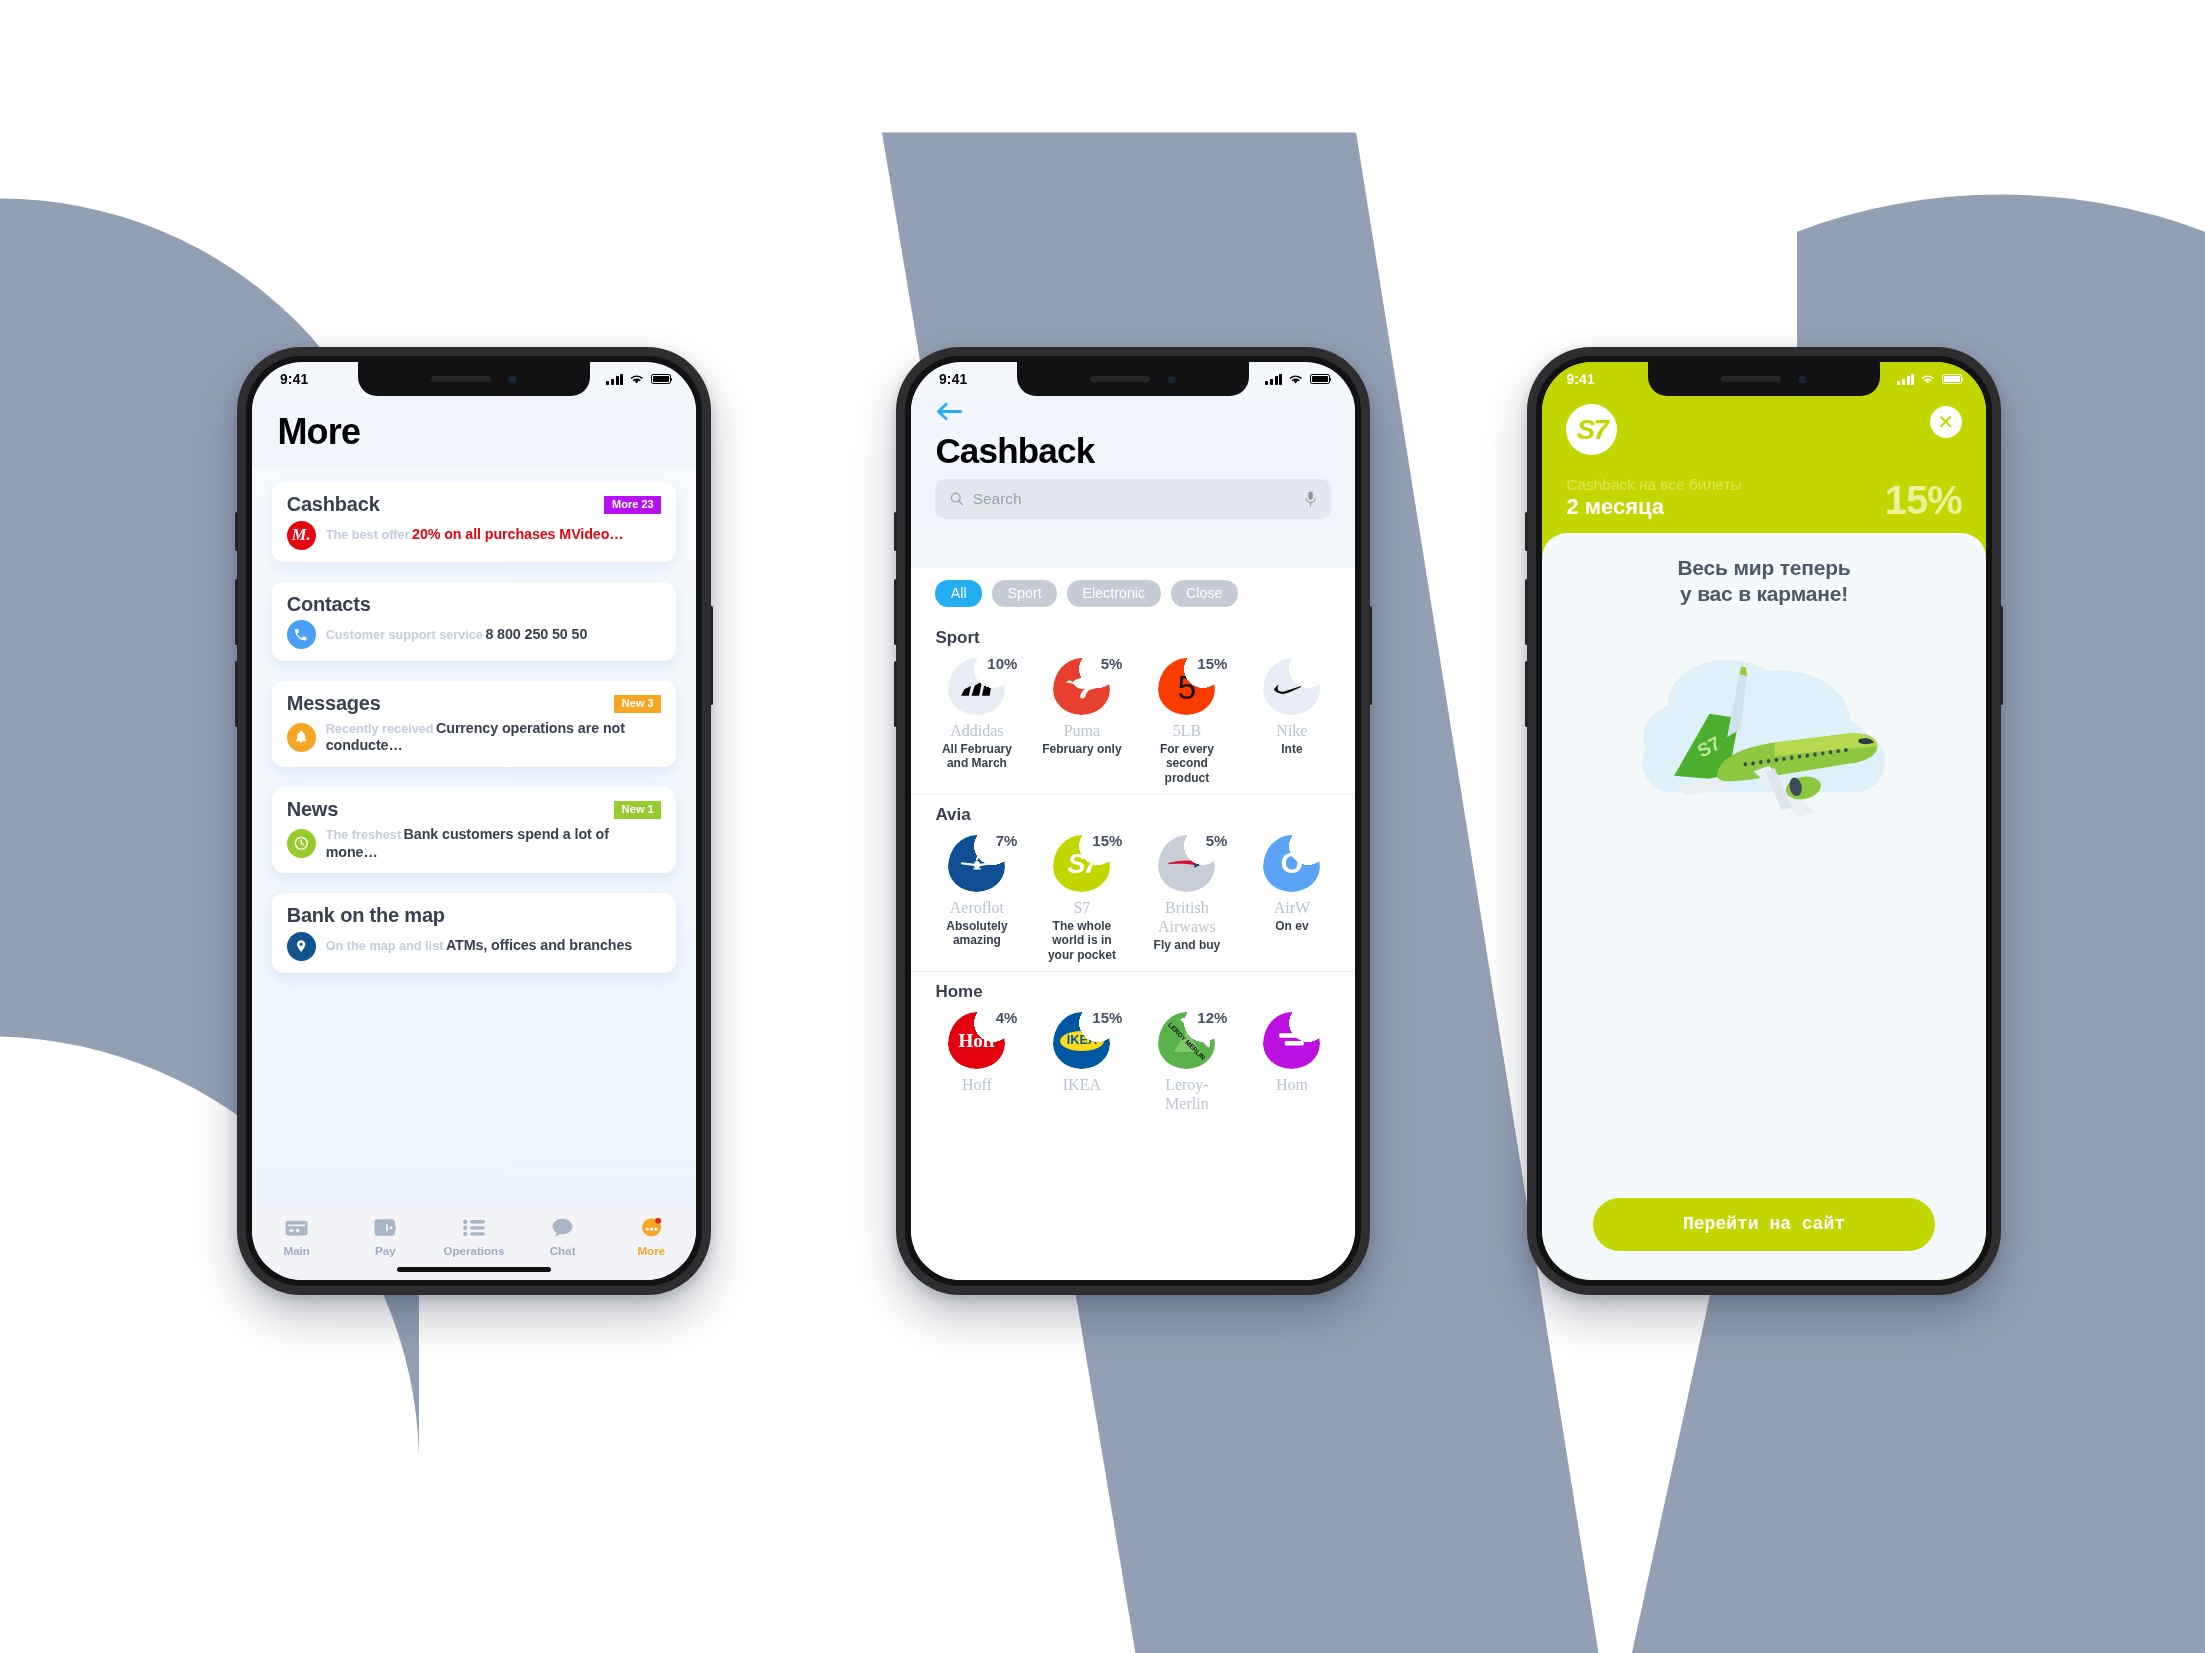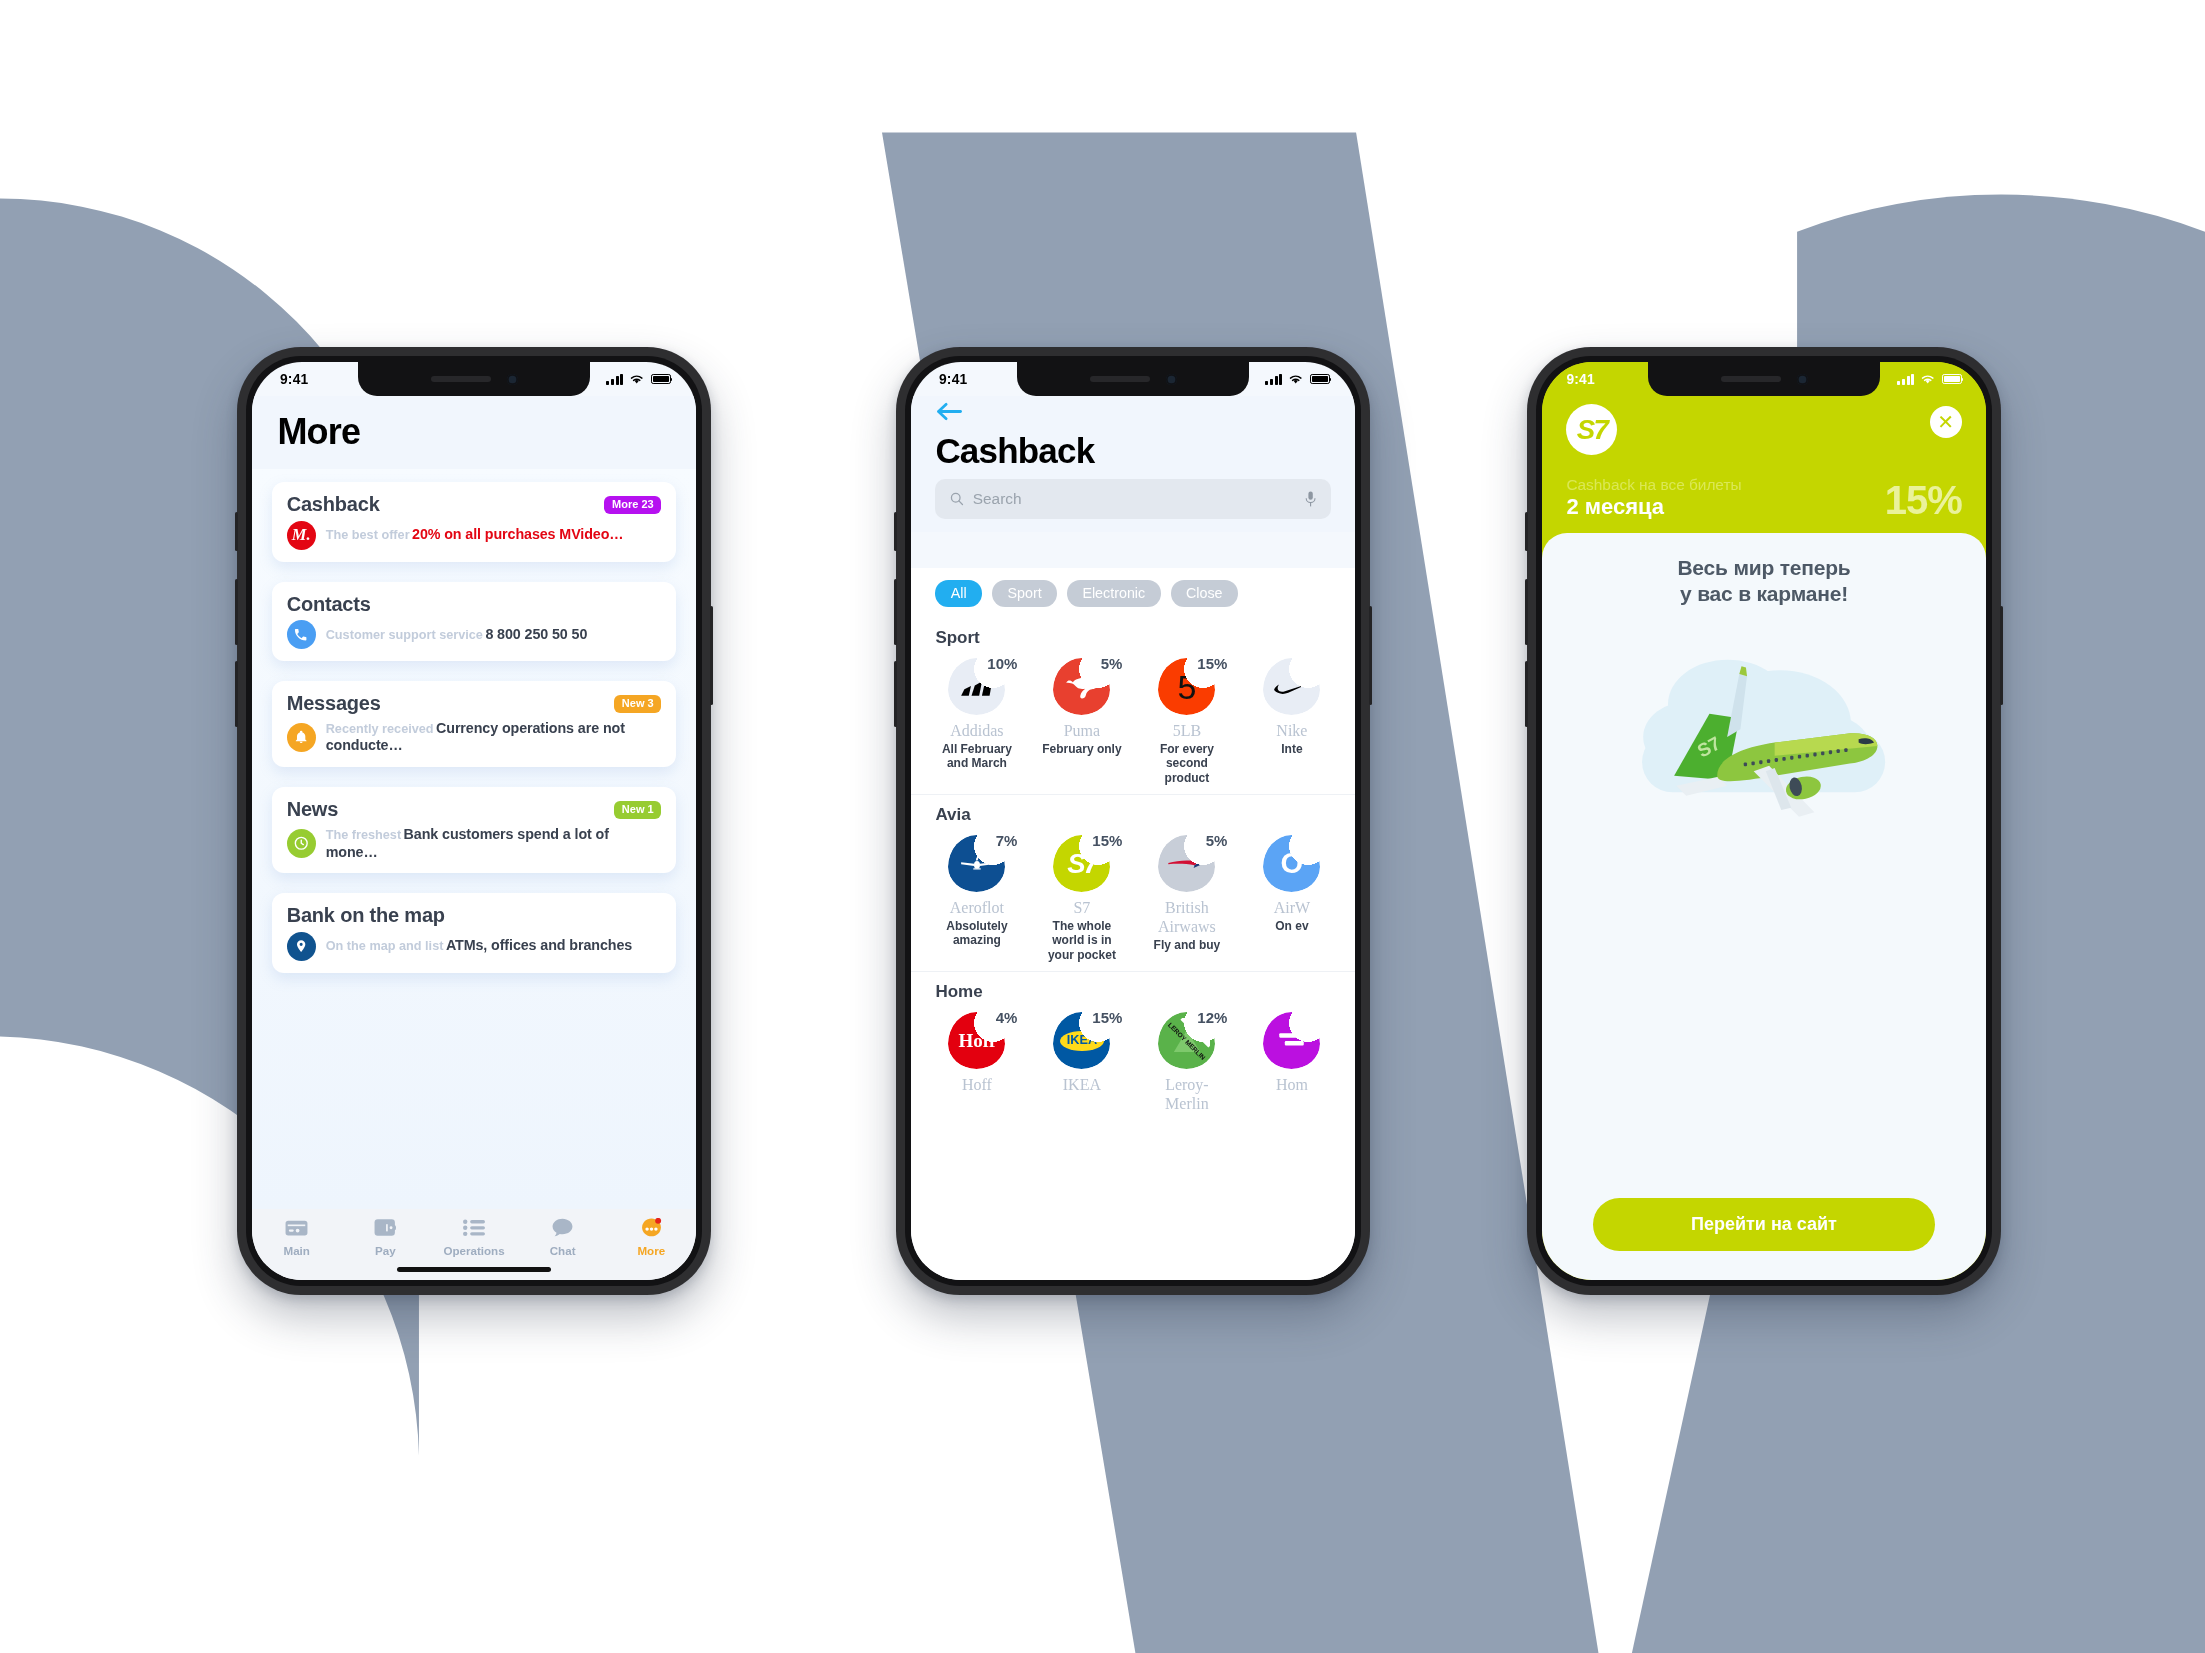--- a/index.html
+++ b/index.html
@@ -75,21 +75,21 @@
   .p1 .hdr { background:#f1f6fd; padding:14.3px 25px 16.5px; flex:none; }
   .p1 h1 { font-size:36px; font-weight:900; color:#000; letter-spacing:-0.8px; }
   .p1 .list { flex:1; background:linear-gradient(#f7fbff,#eef5fd); padding:13.2px 20px 0; overflow:hidden; }
   .card {
     background:#fff; border-radius:12px; padding:11px 14.3px 12px;
     margin-bottom:20px; box-shadow:0 5.5px 14.3px rgba(120,160,215,.18);
     position:relative;
   }
   .card .row1 { display:flex; align-items:center; justify-content:space-between; margin-bottom:4.4px; }
   .card h2 { font-size:20px; font-weight:800; color:#39414f; letter-spacing:-0.2px; }
-  .badge { font-size:11px; font-weight:700; color:#fff; border-radius:6px; padding:3.3px 7.7px 3.9px; line-height:1; }
+  .badge { font-size:11px; font-weight:700; color:#fff; border-radius:0; padding:3.3px 7.7px 3.9px; line-height:1; }
   .card .row2 { display:flex; align-items:center; gap:10px; }
   .logo-cir { width:29px; height:29px; border-radius:50%; flex:none; display:flex; align-items:center; justify-content:center; }
   .ctext .sub { font-size:12.7px; font-weight:700; color:#c2ccdb; line-height:1.25; }
   .ctext .main { font-size:14.3px; font-weight:800; color:#39414f; line-height:1.25; letter-spacing:-0.1px; }
   .ctext .main.red { color:#e30613; }
 
   .tabbar { flex:none; height:71px; background:#f2f4f8; display:flex; align-items:flex-start; padding-top:7.7px; }
   .tab { flex:1; display:flex; flex-direction:column; align-items:center; gap:4.4px; }
   .tab .lbl { font-size:11.6px; font-weight:700; color:#9fadc0; }
   .tab.active .lbl { color:#f5a623; }
@@ -129,21 +129,21 @@
   .promo-line { display:flex; align-items:flex-end; justify-content:space-between; }
   .promo-line .txt .t1 { font-size:15.4px; font-weight:400; color:#dbe855; line-height:1.1; margin-bottom:2.2px; }
   .promo-line .txt .t2 { font-size:22px; font-weight:900; color:#fff; line-height:1; }
   .promo-line .big { font-size:40px; font-weight:900; color:#eaf29a; line-height:.9; letter-spacing:-1.1px; }
   .p3 .sheet { flex:1; background:#f4f9fc; border-top-left-radius:25px; border-top-right-radius:25px;
                padding:22px 29px 0; display:flex; flex-direction:column; align-items:center; overflow:hidden; }
   .p3 .sheet h2 { font-size:21px; font-weight:900; color:#4d5966; text-align:center; line-height:1.25; letter-spacing:-0.2px; }
   .plane-wrap { width:100%; height:221px; position:relative; margin:3.3px 0 5.5px; }
   .p3 .body { font-size:14.3px; color:#4d5966; text-align:center; line-height:1.4; max-width:353px; }
   .cta { margin-top:auto; margin-bottom:29px; width:342px; height:53px; border-radius:26.5px; background:#c4d600;
-         display:flex; align-items:center; justify-content:center; color:#fff; font-size:18px; font-weight:800; }
+         display:flex; align-items:center; justify-content:center; color:#fff; font-size:18px; font-weight:800;font-family:Liberation Mono, monospace; }
 </style>
 </head>
 <body>
 
 <svg id="bg" viewBox="0 0 4000 3000" aria-hidden="true">
   <rect width="4000" height="3000" fill="#ffffff"></rect>
   <g id="bgshapes" fill="#92a0b3">
     <path d="M0,360 A760,760 0 0 1 760,1120 L760,2640 A780,780 0 0 0 0,1880 Z"></path>
     <path d="M1600,240 L2460,240 L2900,3000 L2060,3000 Z"></path>
     <path d="M1540,240 L1290,3000 L580,3000 L1100,240 Z" opacity="0"></path>

